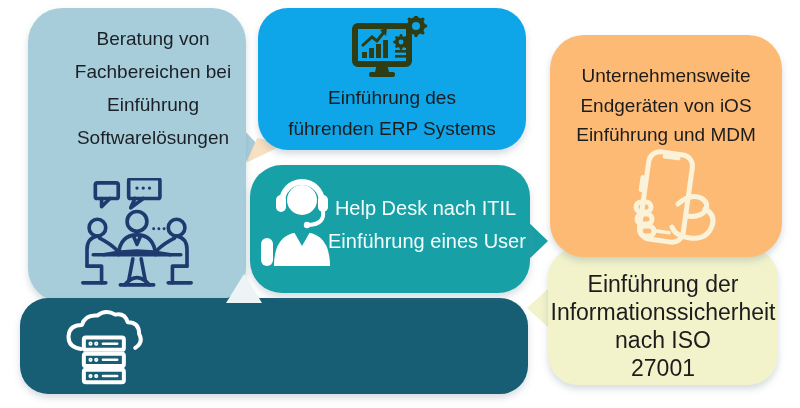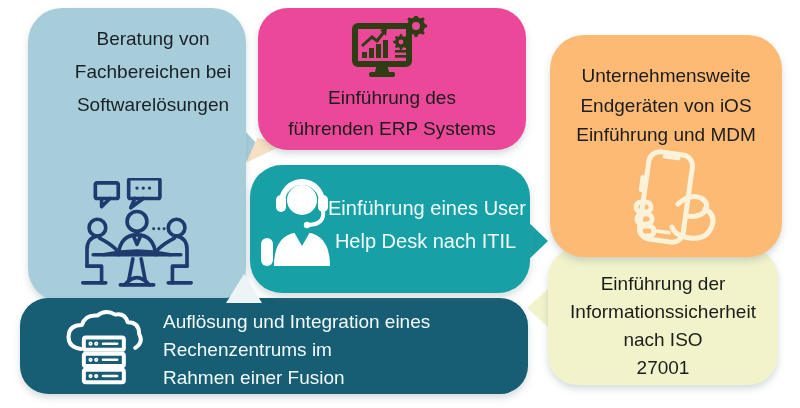--- a/index.html
+++ b/index.html
@@ -15,21 +15,21 @@
     clip-path:polygon(0 0,100% 50%,0 100%);z-index:1;}
   #consulting .text{position:absolute;top:14px;left:0;width:100%;text-align:center;
     font-size:19px;line-height:33px;color:#1b2026;padding-left:16px;}
   #consulting svg{position:absolute;left:50%;transform:translateX(-50%);top:170px;}
 
   
   #junction-notch{left:226px;top:274px;width:36px;height:29px;background:#edf4f6;
     clip-path:polygon(50% 0,100% 100%,0 100%);z-index:3;}
 
   
-  #erp{left:258px;top:8px;width:268px;height:142px;border-radius:30px;background:#ec4899;z-index:3;}
+  #erp{left:258px;top:8px;width:268px;height:142px;border-radius:30px;background:#0ea5e9;z-index:3;}
   #erp-tail{left:246px;top:138px;width:40px;height:26px;background:#f8e0c2;
     clip-path:polygon(0 95%,28% 0,100% 22%);z-index:2;}
   #erp .text{position:absolute;top:74px;left:0;width:100%;text-align:center;
     font-size:19px;line-height:31px;color:#1c1c1c;}
   #erp svg{position:absolute;left:50%;transform:translateX(-50%);top:8px;}
 
   
   #mdm{left:550px;top:15px;width:232px;height:222px;border-radius:34px;background:#fdba74;z-index:2;margin-top:20px;}
   #mdm .text{position:absolute;top:26px;left:0;width:100%;text-align:center;
     font-size:19px;line-height:29.5px;color:#1c1c1c;}
@@ -49,38 +49,39 @@
     clip-path:polygon(50% 0,100% 100%,0 100%);z-index:2;}
   #datacenter .text{position:absolute;top:10px;left:143px;
     font-size:19px;line-height:28px;color:#f2fafa;text-align:left;}
   #datacenter svg{position:absolute;left:38px;top:9px;}
 
   
   #iso{left:548px;top:248px;width:230px;height:137px;border-radius:30px;background:#f2f3cb;z-index:1;}
   #iso-tail{left:527px;top:286px;width:24px;height:44px;background:#f2f3cb;
     clip-path:polygon(100% 0,0 50%,100% 100%);z-index:0;}
   #iso .text{position:absolute;top:22px;left:0;width:100%;text-align:center;
-    font-size:19px;line-height:28px;color:#1c1c1c;}
+    font-size:23px;line-height:28px;color:#1c1c1c;}
 </style>
 </head>
 <body>
 
 <div id="canvas">
 
   <div class="tail" id="consulting-tail"></div>
   <div class="tail" id="erp-tail"></div>
   <div class="tail" id="helpdesk-tail"></div>
   <div class="tail" id="datacenter-tail"></div>
   <div class="tail" id="iso-tail"></div>
   <div class="tail" id="junction-notch"></div>
 
   <div class="box" id="consulting">
     <div class="text">
       <div class="line">Beratung von</div>
       <div class="line">Fachbereichen bei</div>
+      <div class="line">Einführung</div>
       <div class="line">Softwarelösungen</div>
     </div>
     <svg width="125" height="118" viewBox="0 0 120 112" fill="none" stroke="#1e3a6e" stroke-width="3.5" stroke-linecap="round" stroke-linejoin="round">
       <rect x="20" y="4" width="22" height="15" rx="2"></rect>
       <path d="M26,19 L26,27 L34,19"></path>
       <rect x="52" y="0" width="30" height="19" rx="2"></rect>
       <circle cx="60" cy="9" r="1.6" fill="#1e3a6e" stroke="none"></circle>
       <circle cx="66" cy="9" r="1.6" fill="#1e3a6e" stroke="none"></circle>
       <circle cx="72" cy="9" r="1.6" fill="#1e3a6e" stroke="none"></circle>
       <path d="M58,19 L54,28 L66,19"></path>
@@ -179,22 +180,22 @@
       <path d="M24,30 A20,20 0 0 1 64,30" fill="none" stroke="#ffffff" stroke-width="6" stroke-linecap="round"></path>
       <rect x="18" y="23" width="10" height="17" rx="5" fill="#ffffff"></rect>
       <rect x="60" y="23" width="10" height="17" rx="5" fill="#ffffff"></rect>
       <path d="M65,39 Q67,52 51,53" fill="none" stroke="#ffffff" stroke-width="4" stroke-linecap="round"></path>
       <circle cx="49" cy="53" r="3.2" fill="#ffffff"></circle>
       <path d="M16,94 Q16,60 44,60 Q72,60 72,94 Z" fill="#ffffff"></path>
       <path d="M36,60 L44,74 L52,60 Z" fill="#17a0a5"></path>
       <rect x="3" y="66" width="12" height="28" rx="6" fill="#ffffff"></rect>
     </svg>
     <div class="text">
+      <div class="line">Help Desk nach ITIL</div>
       <div class="line">Einführung eines User</div>
-      <div class="line">Help Desk nach ITIL</div>
     </div>
   </div>
 
   <div class="box" id="datacenter">
     <svg width="86" height="80" viewBox="0 0 90 84" fill="none" stroke="#ffffff" stroke-width="4.2" stroke-linecap="round" stroke-linejoin="round">
       <path d="M24,44 Q10,42 11,30 Q12,19 25,19 Q28,8 41,9 Q50,2 60,8 Q70,6 73,16 Q85,16 85,28 Q90,37 81,43"></path>
       <rect x="27" y="32" width="42" height="13" rx="2" fill="#175d74"></rect>
       <rect x="27" y="49" width="42" height="13" rx="2" fill="#175d74"></rect>
       <rect x="27" y="66" width="42" height="13" rx="2" fill="#175d74"></rect>
       <g stroke-width="2.6">
@@ -202,25 +203,20 @@
           <circle cx="40" cy="38.5" r="0.9"></circle>
           <line x1="47" y1="38.5" x2="62" y2="38.5"></line>
         <circle cx="34" cy="55.5" r="0.9"></circle>
           <circle cx="40" cy="55.5" r="0.9"></circle>
           <line x1="47" y1="55.5" x2="62" y2="55.5"></line>
         <circle cx="34" cy="72.5" r="0.9"></circle>
           <circle cx="40" cy="72.5" r="0.9"></circle>
           <line x1="47" y1="72.5" x2="62" y2="72.5"></line>
       </g>
     </svg>
-    <div class="text">
-      <div class="line">Auflösung und Integration eines</div>
-      <div class="line">Rechenzentrums im</div>
-      <div class="line">Rahmen einer Fusion</div>
-    </div>
   </div>
 
   <div class="box" id="iso">
     <div class="text">
       <div class="line">Einführung der</div>
       <div class="line">Informationssicherheit</div>
       <div class="line">nach ISO</div>
       <div class="line">27001</div>
     </div>
   </div>

